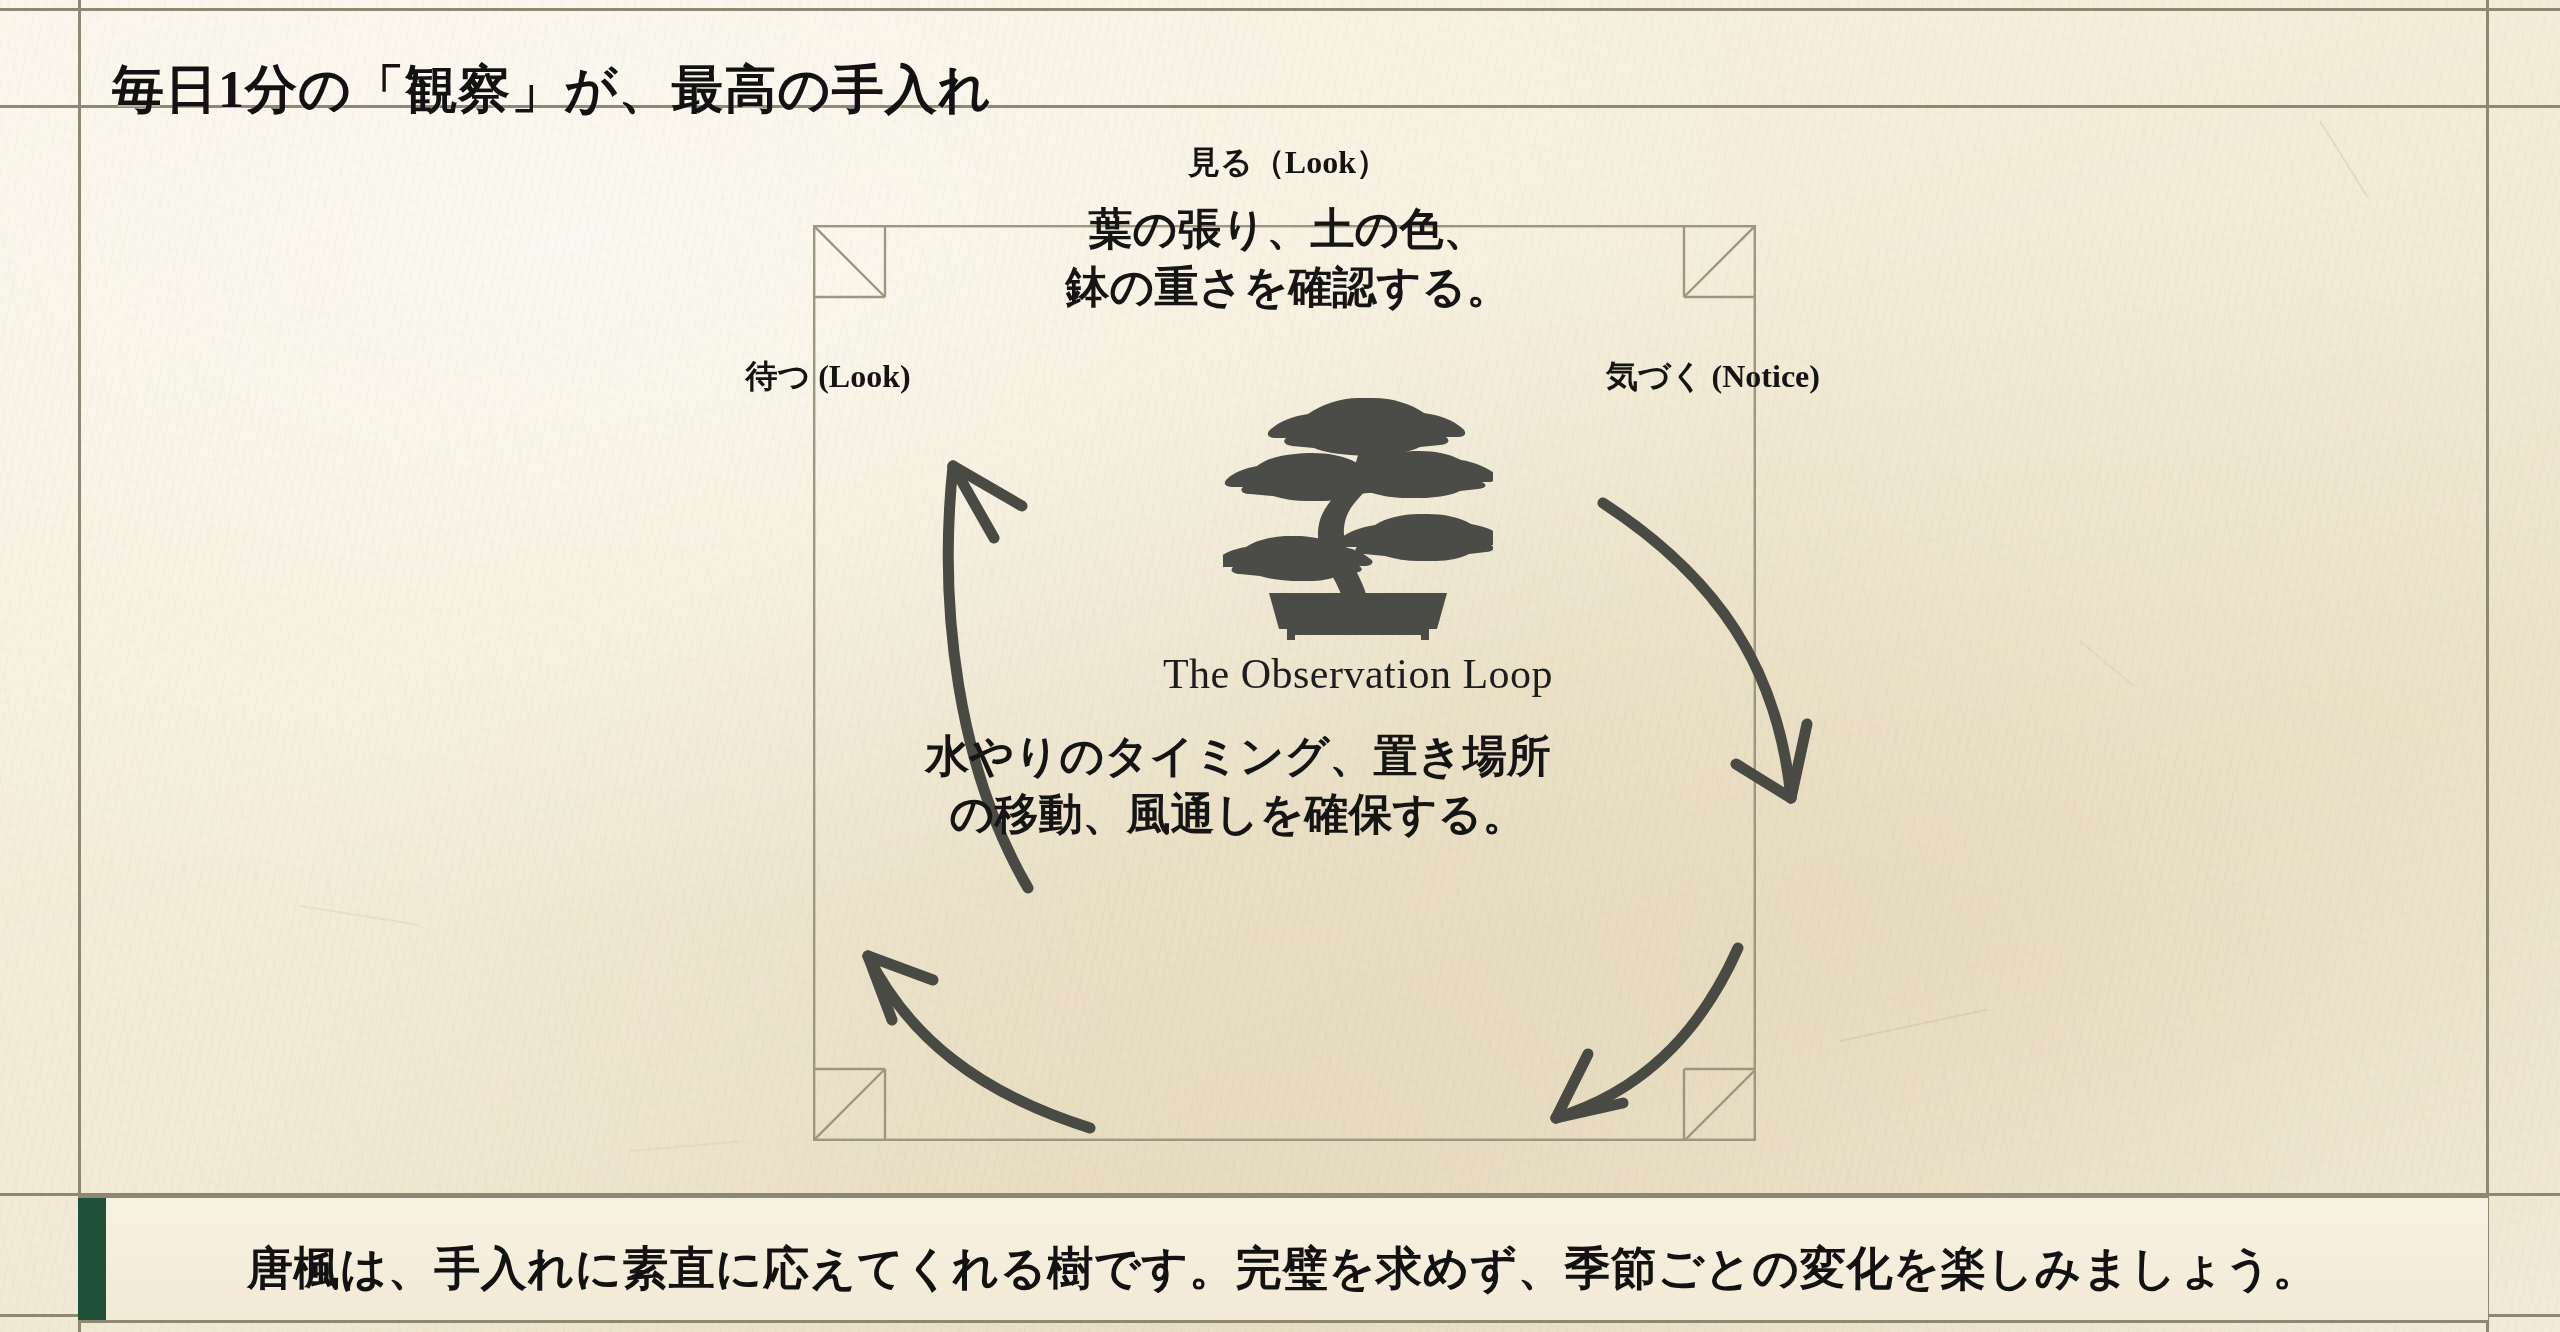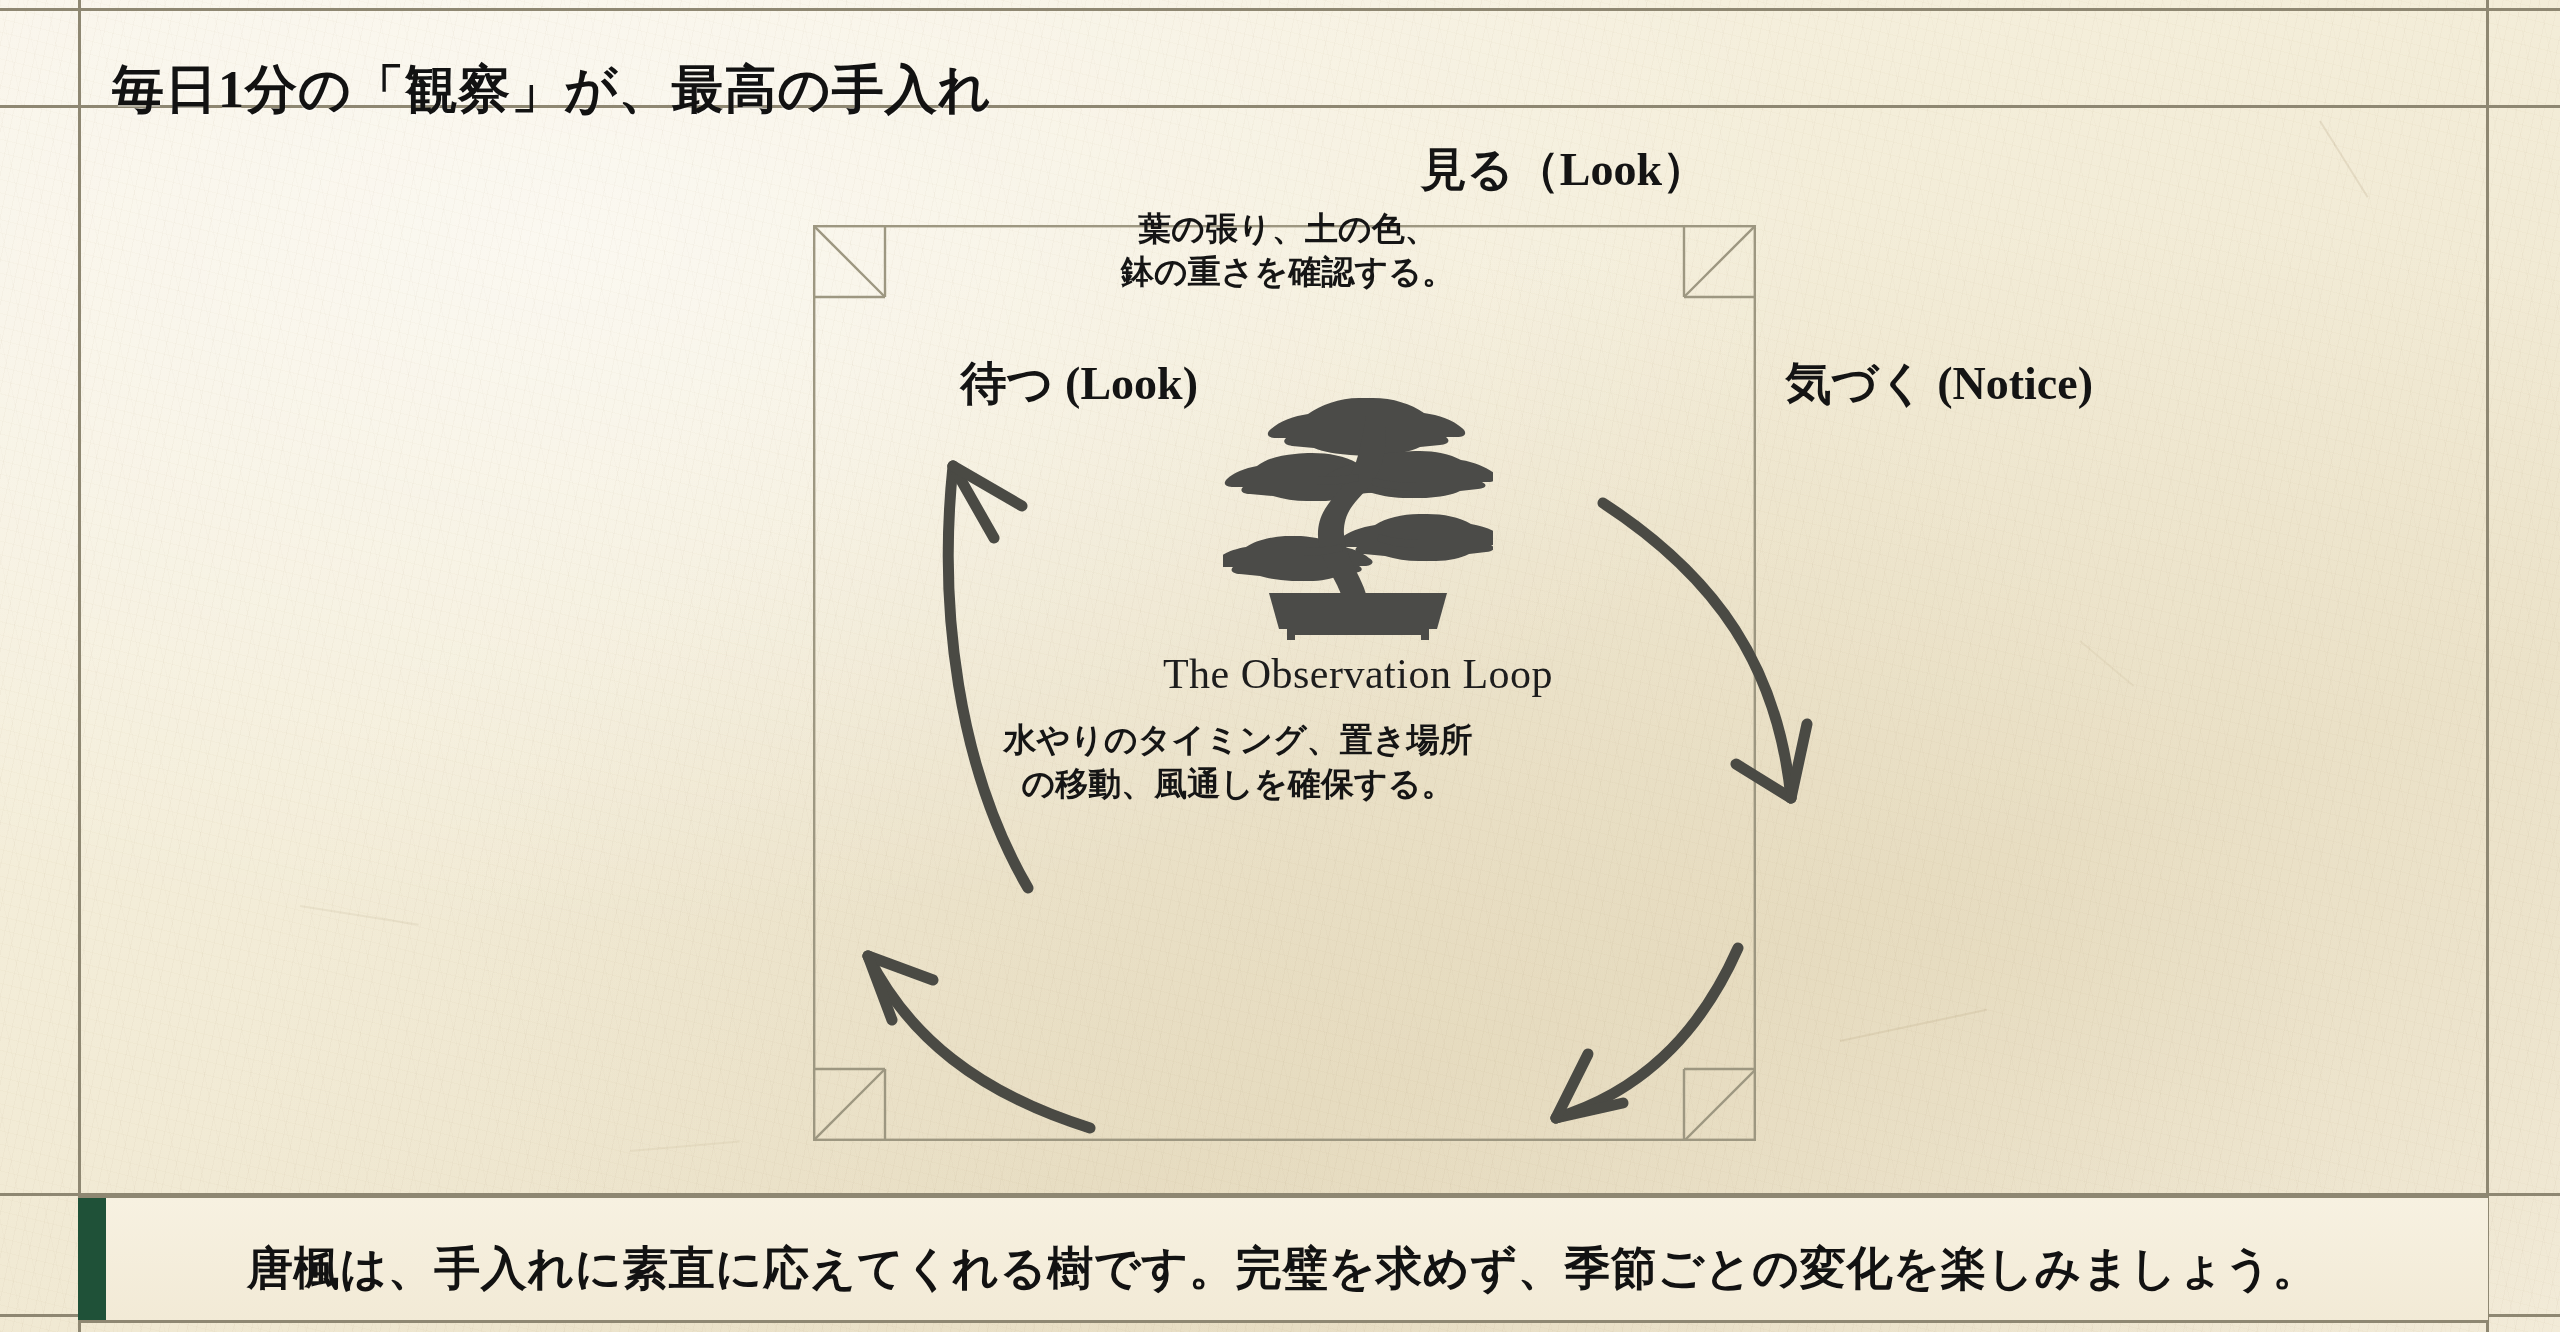--- a/index.html
+++ b/index.html
@@ -48,26 +48,25 @@
   }
 
   
   .diagram{position:absolute;left:78px;top:108px;width:2410px;height:1088px;}
   .guide-frame{position:absolute;left:735px;top:117px;width:943px;height:916px;pointer-events:none;}
   .guide-frame svg{display:block;}
   .loop-svg{position:absolute;left:0;top:0;width:2410px;height:1088px;pointer-events:none;}
 
   .node{position:absolute;text-align:center;color:#141414;}
   .node .node-title{
-    font-size:46px;font-weight:bold;line-height:1.15;white-space:nowrap;
-    font-family:"Liberation Serif","DejaVu Serif",serif;
-    text-align:right;
+    font-size:32px;font-weight:bold;line-height:1.15;white-space:nowrap;
+    font-family:"Liberation Serif","DejaVu Serif",serif;
   }
   .node .node-desc{
-    margin-top:10px;font-size:33px;font-weight:bold;line-height:1.32;
+    margin-top:19px;font-size:44px;font-weight:bold;line-height:1.32;
     font-family:"Liberation Sans","DejaVu Sans",sans-serif;
     color:#151515;white-space:pre-line;
   }
   #node-look{left:790px;top:36px;width:840px;}
   #node-notice{left:1255px;top:250px;width:760px;}
   #node-adjust{left:700px;top:600px;width:920px;}
   #node-wait{left:380px;top:250px;width:740px;}
 
   .center-figure{position:absolute;left:1060px;top:278px;width:440px;text-align:center;}
   .center-figure .bonsai{display:block;margin:0 auto;}

